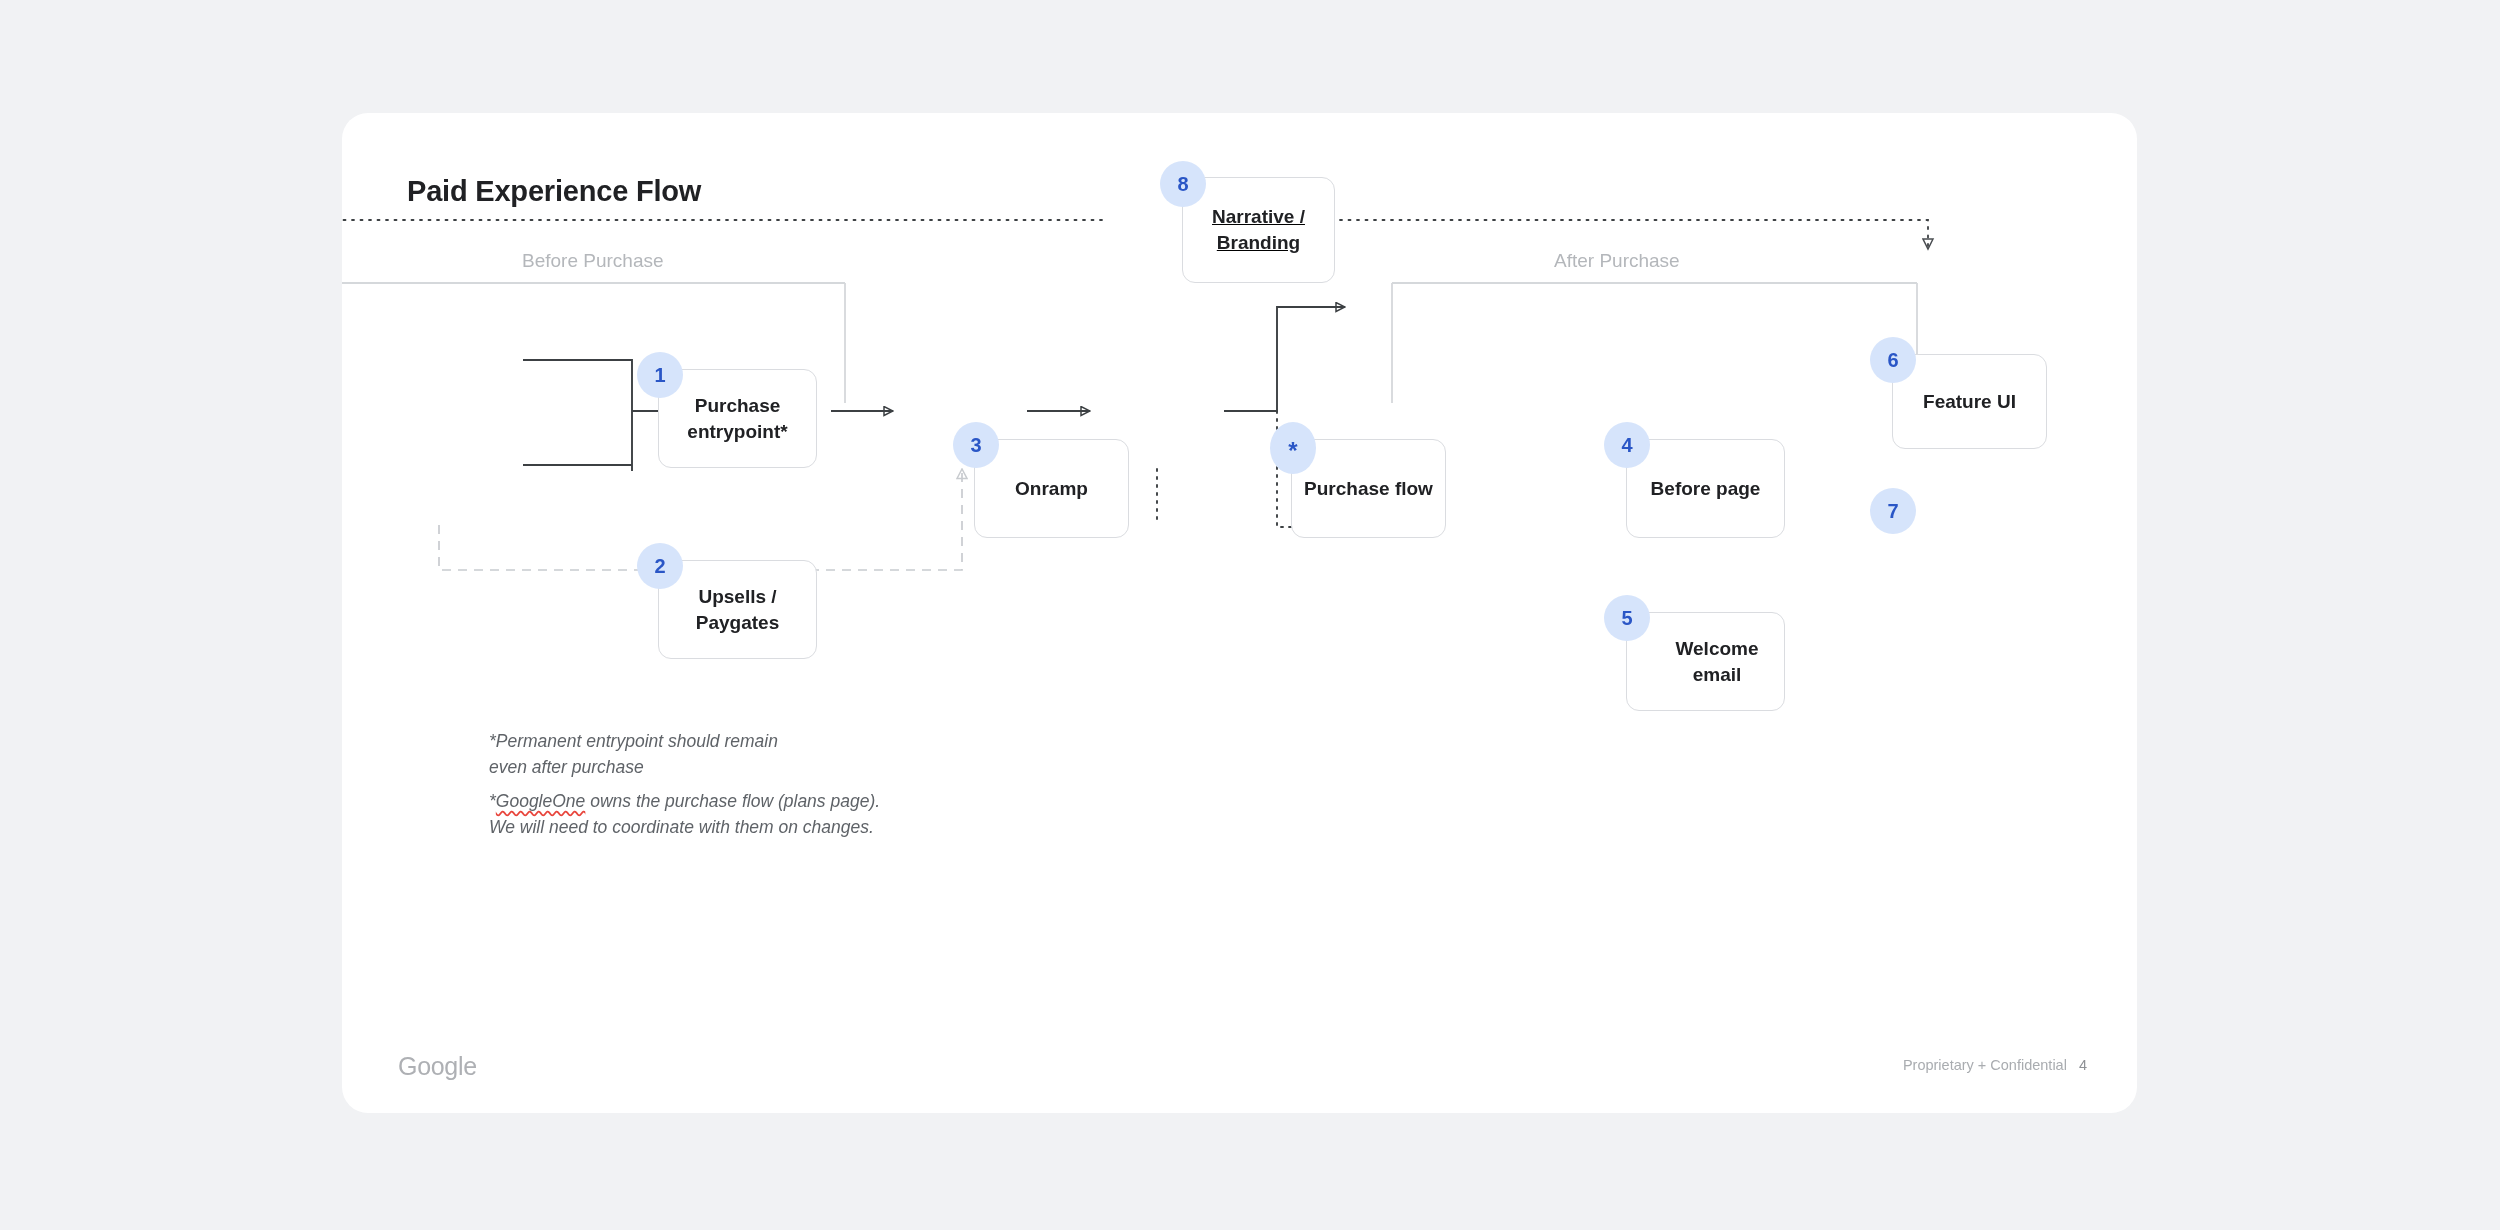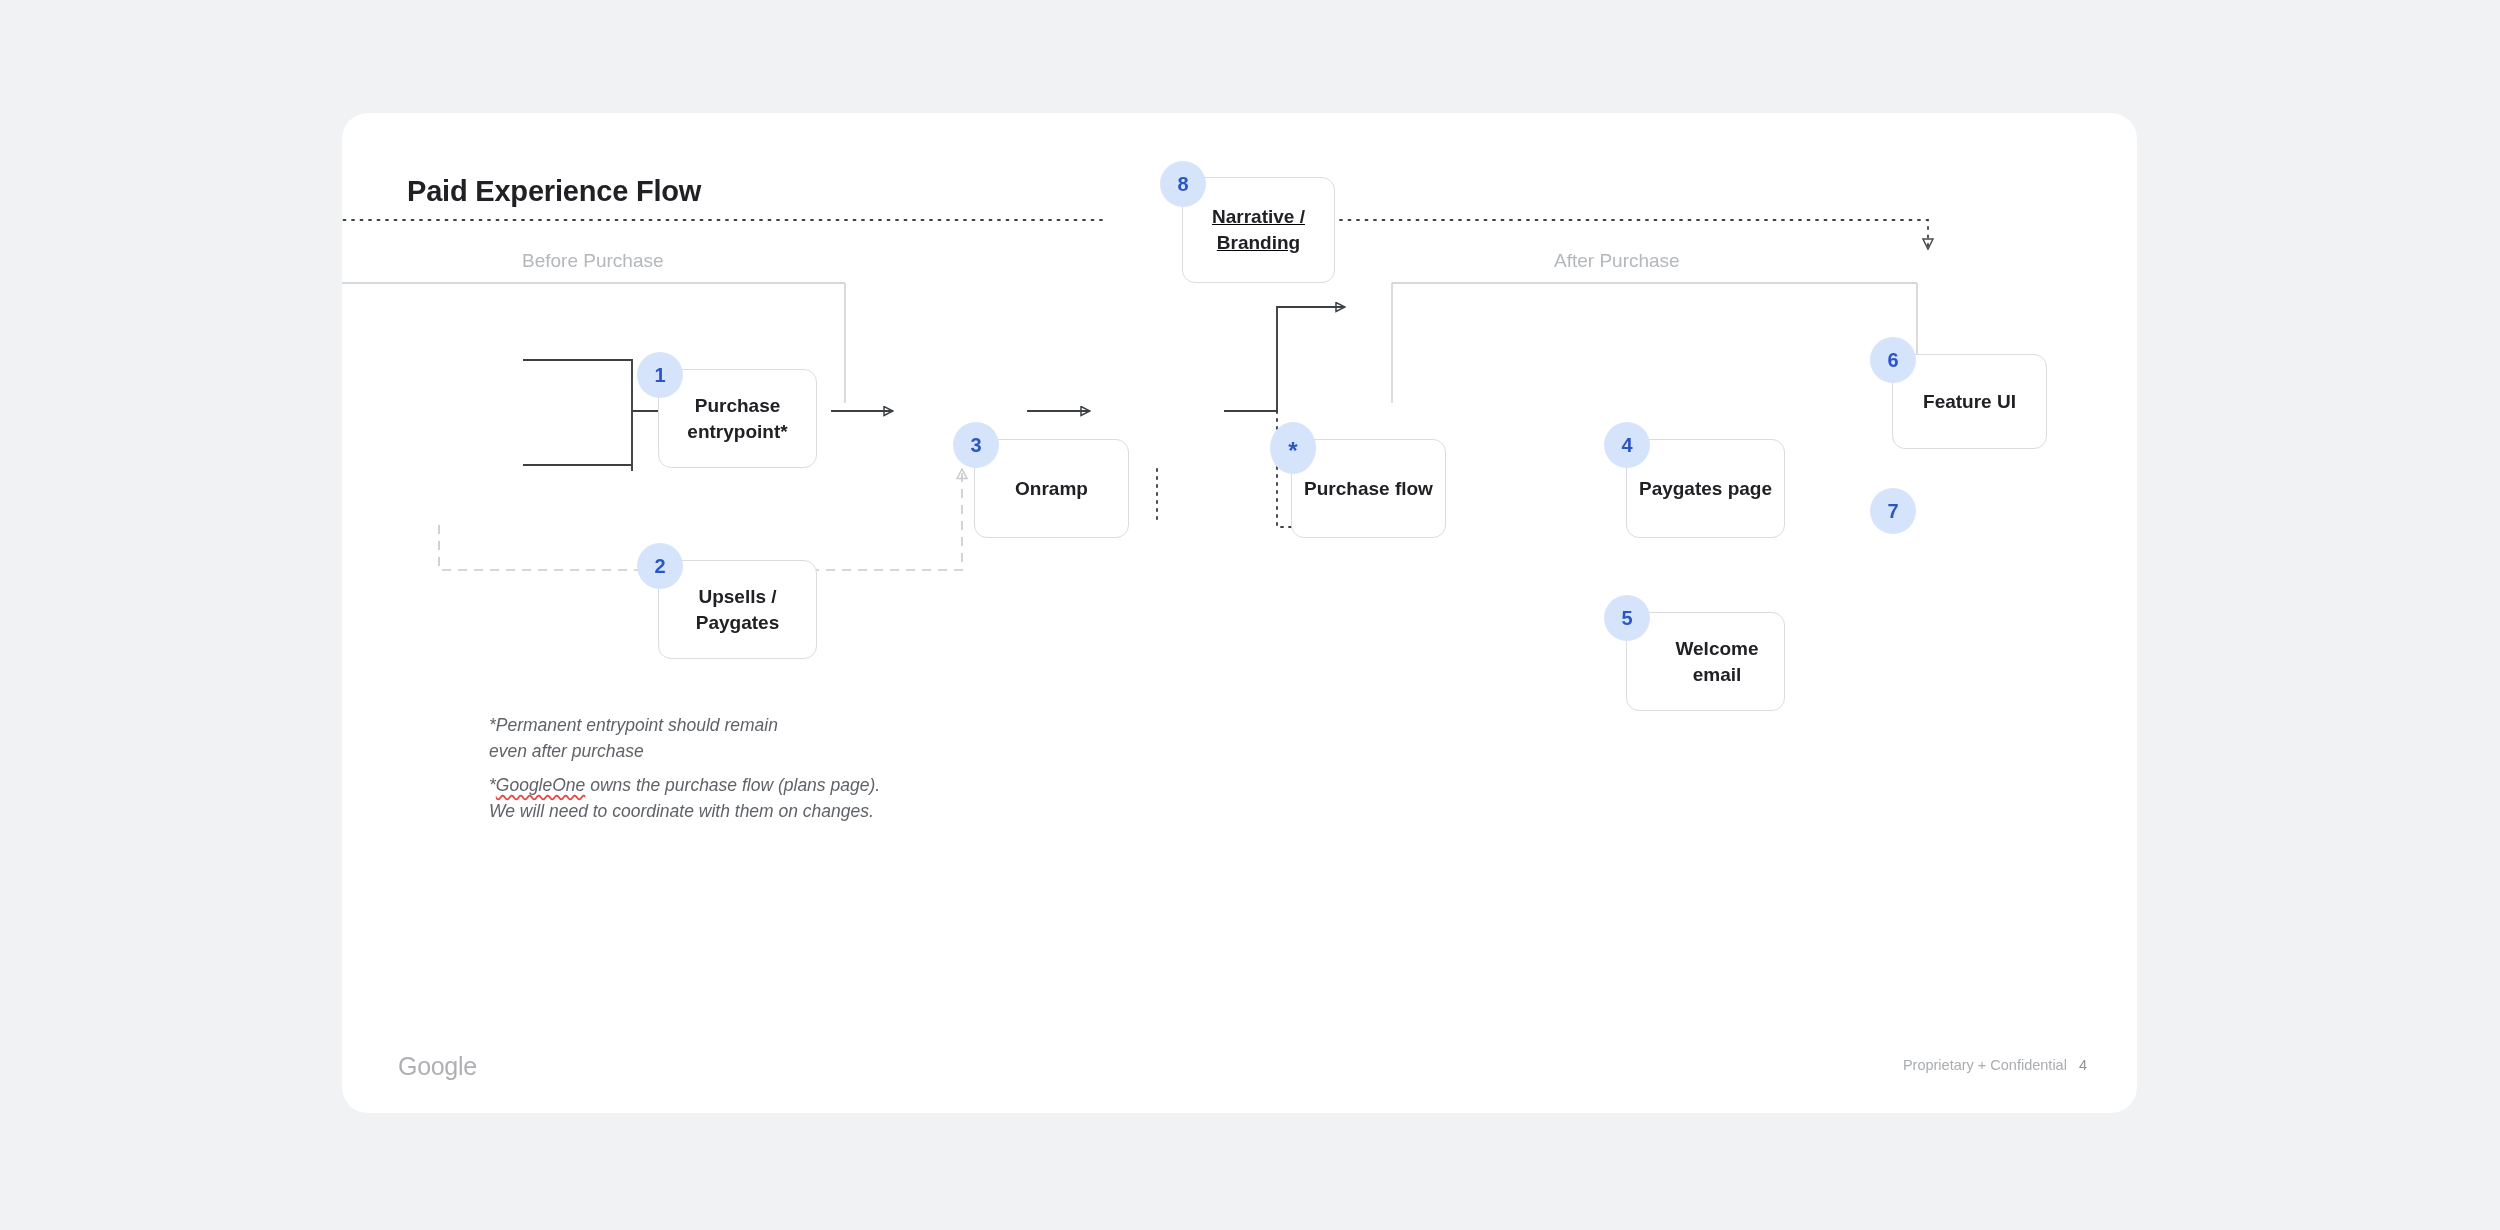--- a/index.html
+++ b/index.html
@@ -97,20 +97,21 @@
   }
 
   
   .footnote {
     position: absolute;
     font-size: 17.5px;
     font-style: italic;
     color: #5f6368;
     line-height: 1.46;
     white-space: pre-line;
+    margin-top: 16px;
   }
   .spellcheck {
     text-decoration: underline wavy #e8453c;
     text-decoration-skip-ink: none;
     text-underline-offset: 3px;
   }
 
   
   #footer-logo {
     position: absolute;
@@ -232,21 +233,21 @@
       <span class="node-label">Onramp</span>
     </div>
 
     <div class="badge star" style="left:928px; top:309px;">*</div>
     <div class="node" style="left:949px; top:326px; width:155px; height:99px;">
       <span class="node-label">Purchase flow</span>
     </div>
 
     <div class="badge" style="left:1262px; top:309px;">4</div>
     <div class="node" style="left:1284px; top:326px; width:159px; height:99px;">
-      <span class="node-label">Paygates page</span>
+      <span class="node-label">Before page</span>
     </div>
 
     <div class="badge" style="left:1262px; top:482px;">5</div>
     <div class="node" style="left:1284px; top:499px; width:159px; height:99px;padding-left:23px;">
       <span class="node-label">Welcome email</span>
     </div>
 
     <div class="badge" style="left:1528px; top:224px;">6</div>
     <div class="node" style="left:1550px; top:241px; width:155px; height:95px;">
       <span class="node-label">Feature UI</span>

